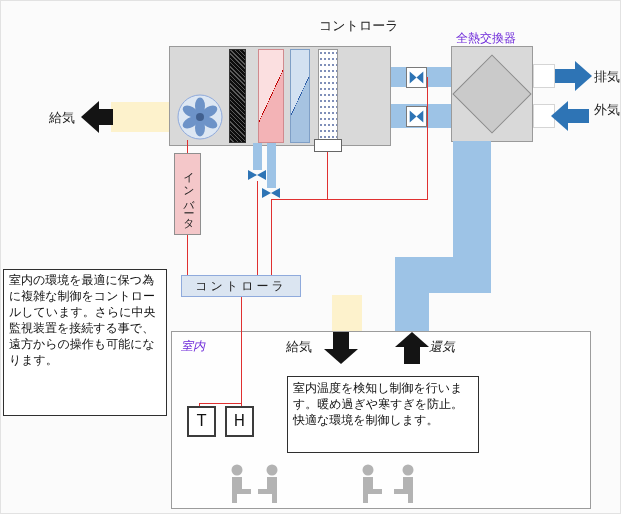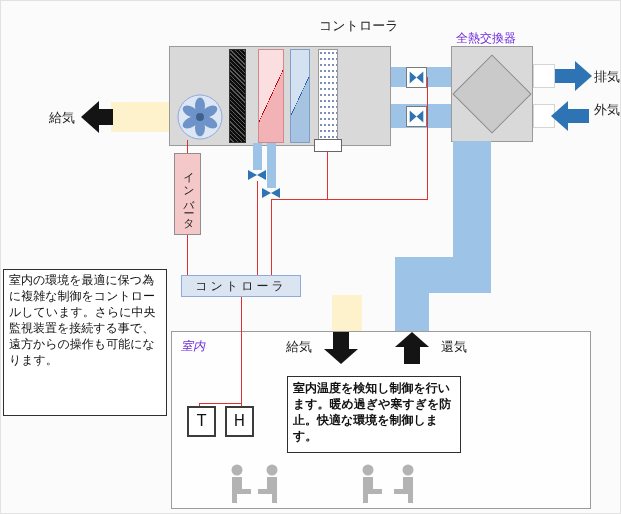--- a/index.html
+++ b/index.html
@@ -157,23 +157,23 @@
 
   <div class="abs note" style="left:2px;top:268px;width:164px;height:147px;font-family:Liberation Mono, monospace;">室内の環境を最適に保つ為に複雑な制御をコントロールしています。さらに中央監視装置を接続する事で、遠方からの操作も可能になります。</div>
 
   <div class="abs controller" style="left:180px;top:274px;width:120px;height:22px;">コントローラ</div>
 
   <div class="abs lbl" style="left:285px;top:337px;">給気</div>
   <div class="abs shaft-black" style="left:332px;top:331px;width:16px;height:17px;"></div>
   <div class="abs btri-down" style="left:323px;top:348px;"></div>
   <div class="abs btri-up" style="left:394px;top:331px;"></div>
   <div class="abs shaft-black" style="left:403px;top:346px;width:16px;height:17px;"></div>
-  <div class="abs lbl" style="left:440px;top:337px;">還気</div>
-
-  <div class="abs note" style="left:286px;top:375px;width:174px;height:77px;font-weight:bold;">室内温度を検知し制御を行います。暖め過ぎや寒すぎを防止。快適な環境を制御します。</div>
+  <div class="abs lbl" style="left:428px;top:337px;font-style:italic;">還気</div>
+
+  <div class="abs note" style="left:286px;top:375px;width:192px;height:77px;">室内温度を検知し制御を行います。暖め過ぎや寒すぎを防止。快適な環境を制御します。</div>
 
   <div class="abs sensor" style="left:186px;top:405px;width:29px;height:31px;">T</div>
   <div class="abs sensor" style="left:224px;top:405px;width:29px;height:31px;">H</div>
 
   <div class="abs person" style="left:225px;top:463px;">
     <svg width="26" height="40" viewBox="0 0 26 40">
         <circle cx="11" cy="6" r="5.5"></circle>
         <path d="M6,13 L16,13 L16,25 L25,25 L25,30 L11,30 L11,39 L6,39 Z"></path>
       </svg>
   </div>

